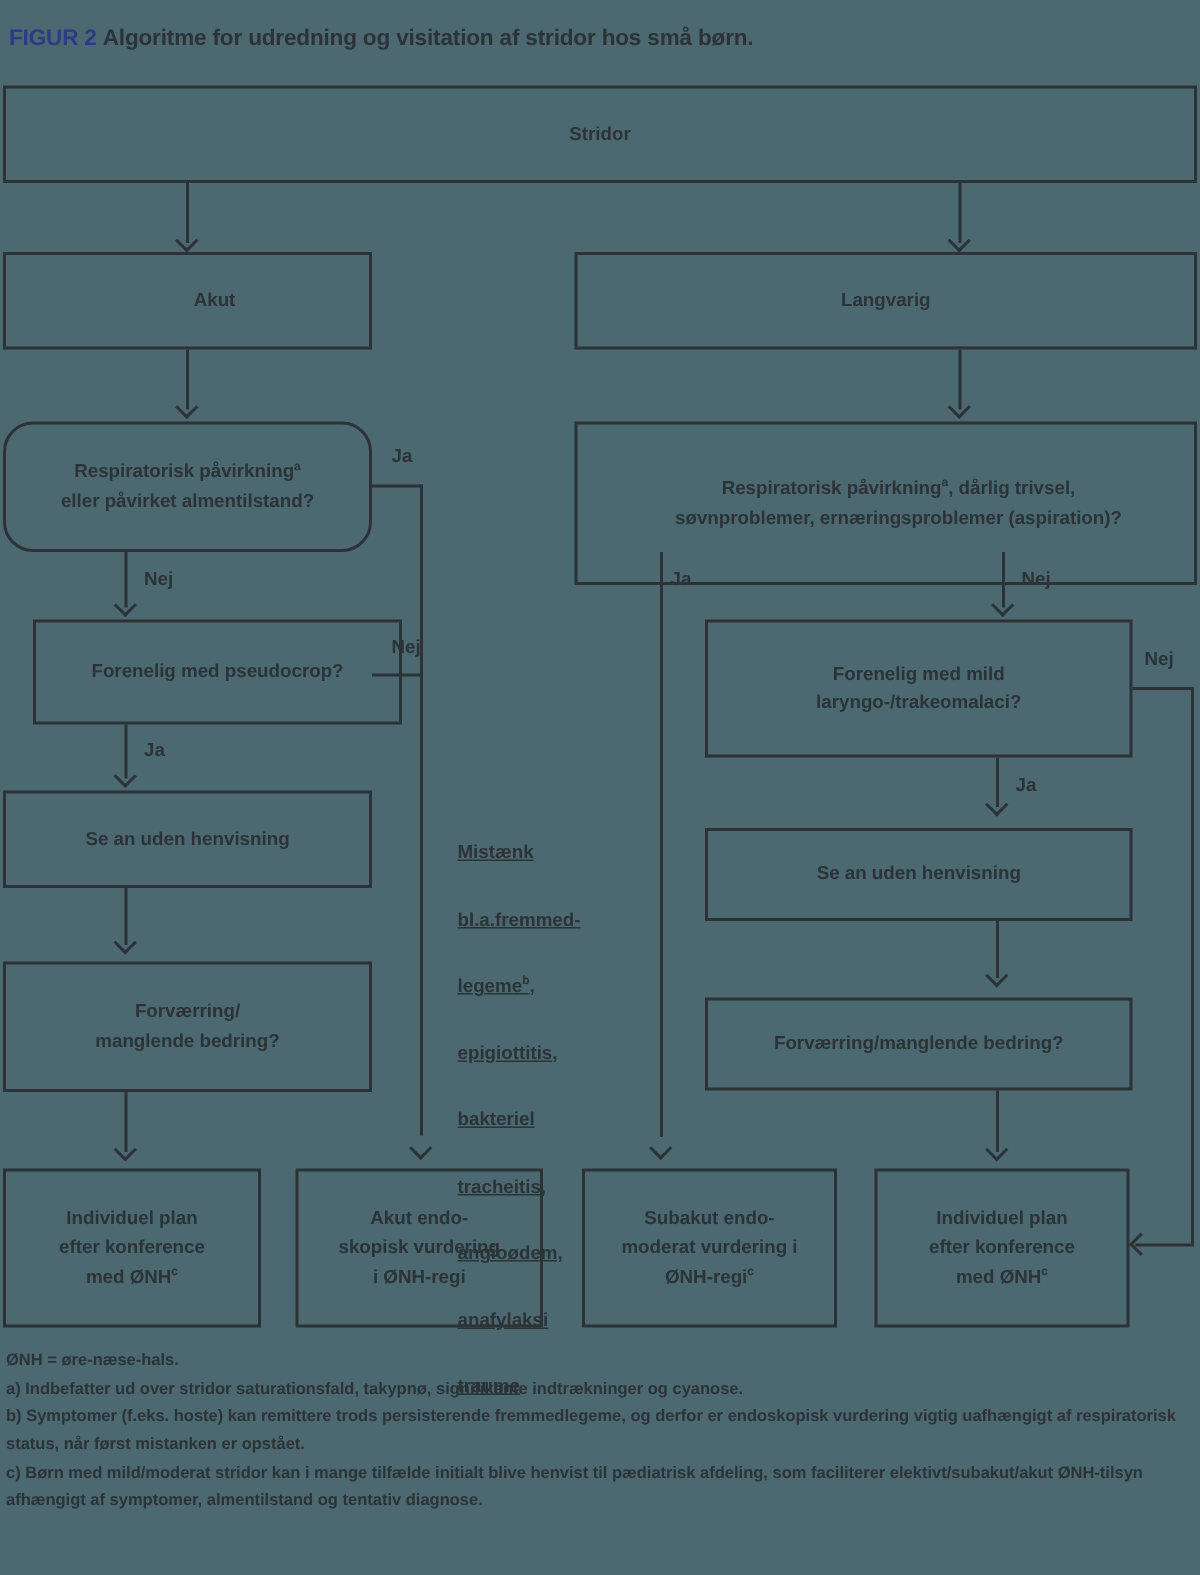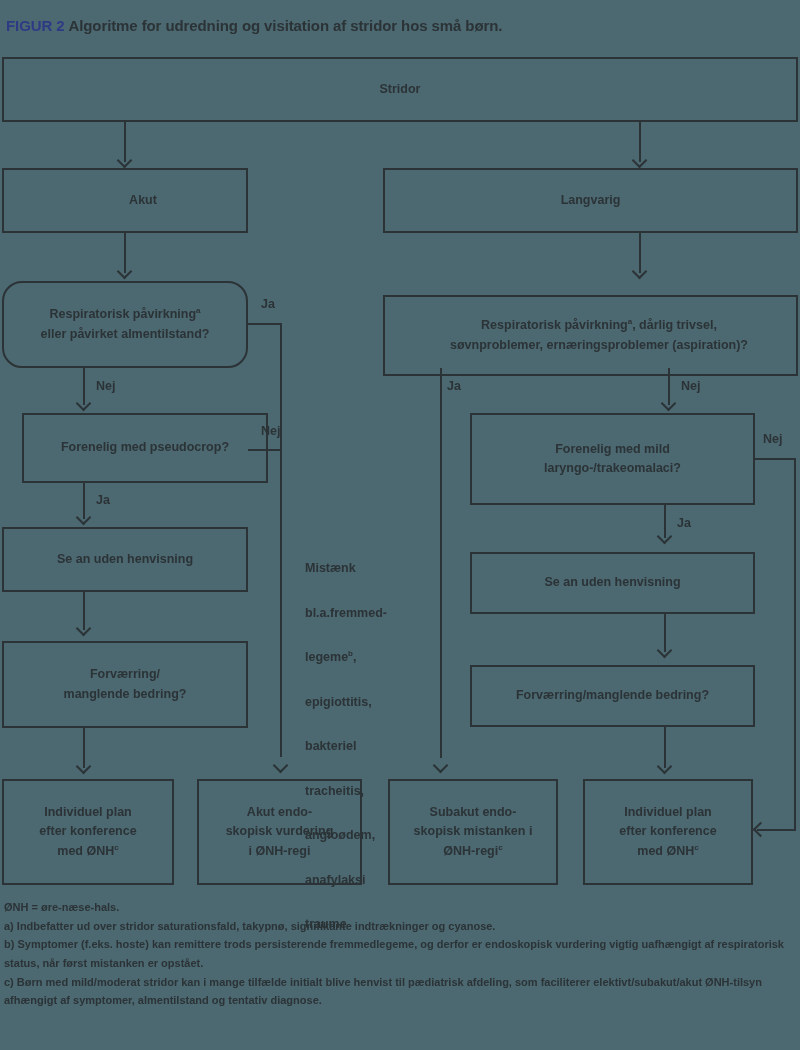--- a/index.html
+++ b/index.html
@@ -81,20 +81,21 @@
   }
 
   
   .freetext {
     position: absolute;
     font-size: 12.5px;
     font-weight: bold;
     line-height: 1.78;
     color: #2b3336;
     white-space: pre-line;
+    text-decoration: underline;
   }
 
   
   .footnotes {
     position: absolute;
     left: 4px;
     top: 898px;
     width: 794px;
     font-size: 11px;
     font-weight: bold;
@@ -138,21 +139,21 @@
   <div class="vline" style="left:639px; top:233px; height:40px;"></div>
   <div class="arrow-down" style="left:634px; top:266px;"></div>
 
   <div class="node" style="left:2px; top:281px; width:246px; height:87px;border-radius:20px;">
     <span>
       <span>Respiratorisk påvirkning</span><sup>a</sup><br>
       <span>eller påvirket almentilstand?</span>
     </span>
   </div>
 
-  <div class="node" style="left:383px; top:295px; width:415px; height:81px;padding-left:25px;">
+  <div class="node" style="left:383px; top:281px; width:415px; height:109px;padding-left:25px;">
     <span>
       <span>Respiratorisk påvirkning</span><sup>a</sup><span>, dårlig trivsel,</span><br>
       <span>søvnproblemer, ernæringsproblemer (aspiration)?</span>
     </span>
   </div>
 
   <div class="elabel" style="left:261px; top:297px;">Ja</div>
   <div class="hline" style="left:248px; top:323px; width:34px;"></div>
   <div class="vline" style="left:280px; top:323px; height:434px;"></div>
   <div class="arrow-down" style="left:275px; top:760px;"></div>
@@ -252,21 +253,21 @@
     <span>
       <span>Akut endo-</span><br>
       <span>skopisk vurdering</span><br>
       <span>i ØNH-regi</span>
     </span>
   </div>
 
   <div class="node" style="left:388px; top:779px; width:170px; height:106px;">
     <span>
       <span>Subakut endo-</span><br>
-      <span>skopisk mistanken i</span><br>
+      <span>moderat vurdering i</span><br>
       <span>ØNH-regi</span><sup>c</sup>
     </span>
   </div>
 
   <div class="node" style="left:583px; top:779px; width:170px; height:106px;">
     <span>
       <span>Individuel plan</span><br>
       <span>efter konference</span><br>
       <span>med ØNH</span><sup>c</sup>
     </span>

